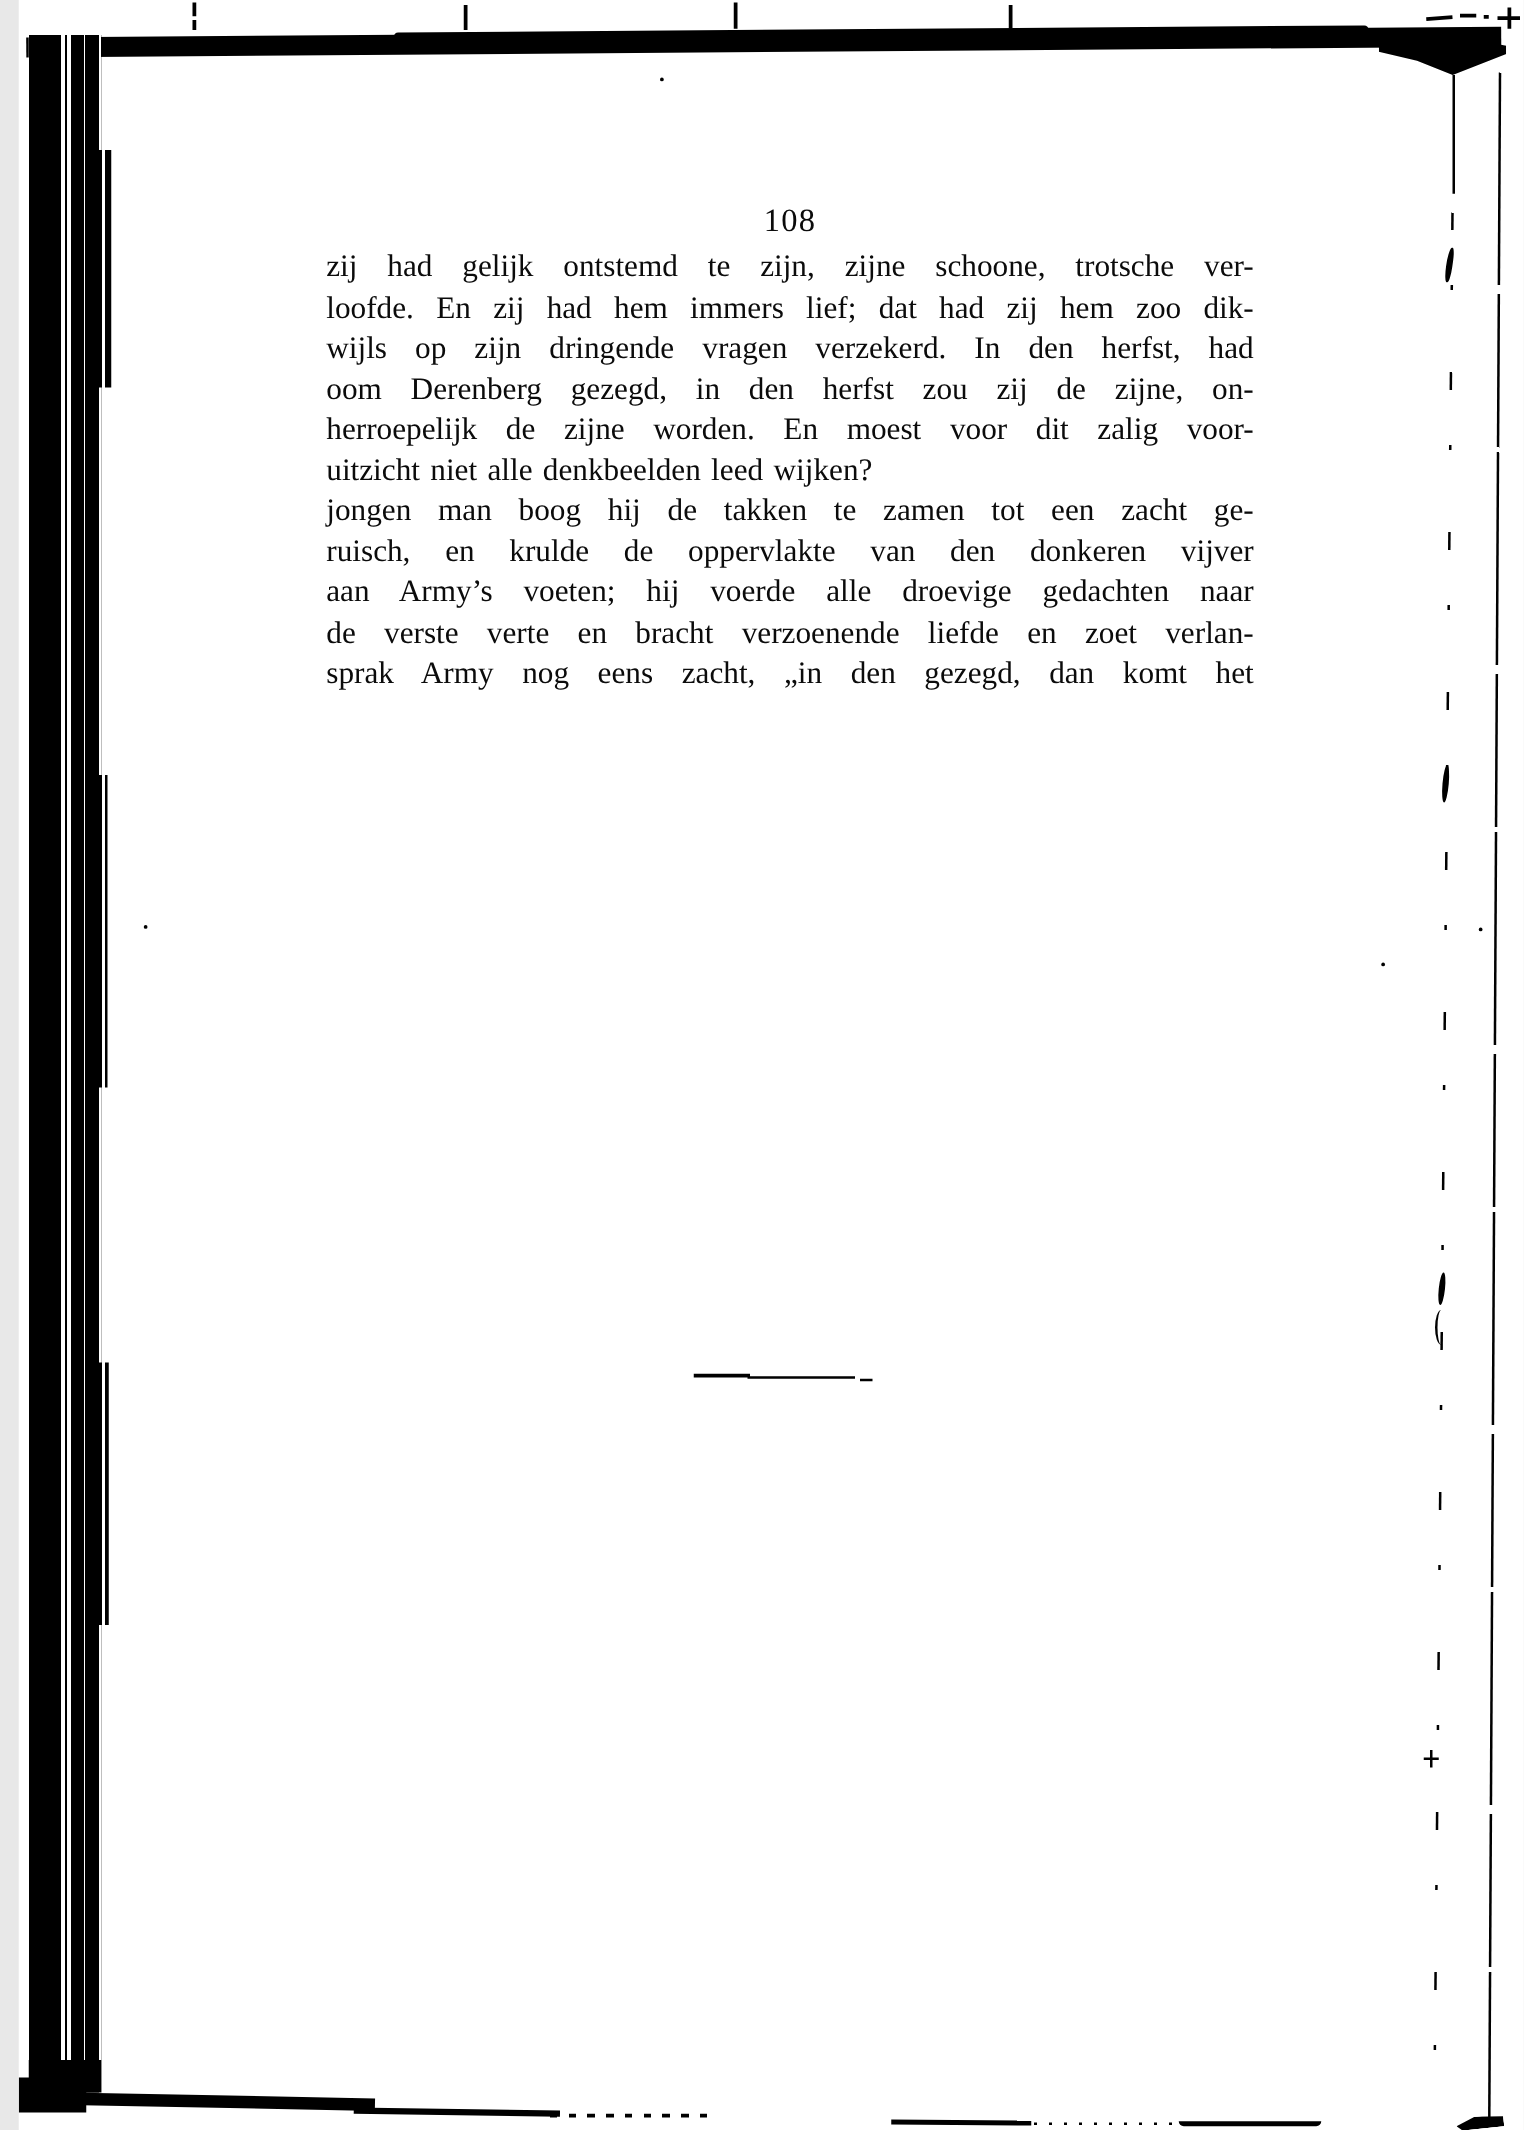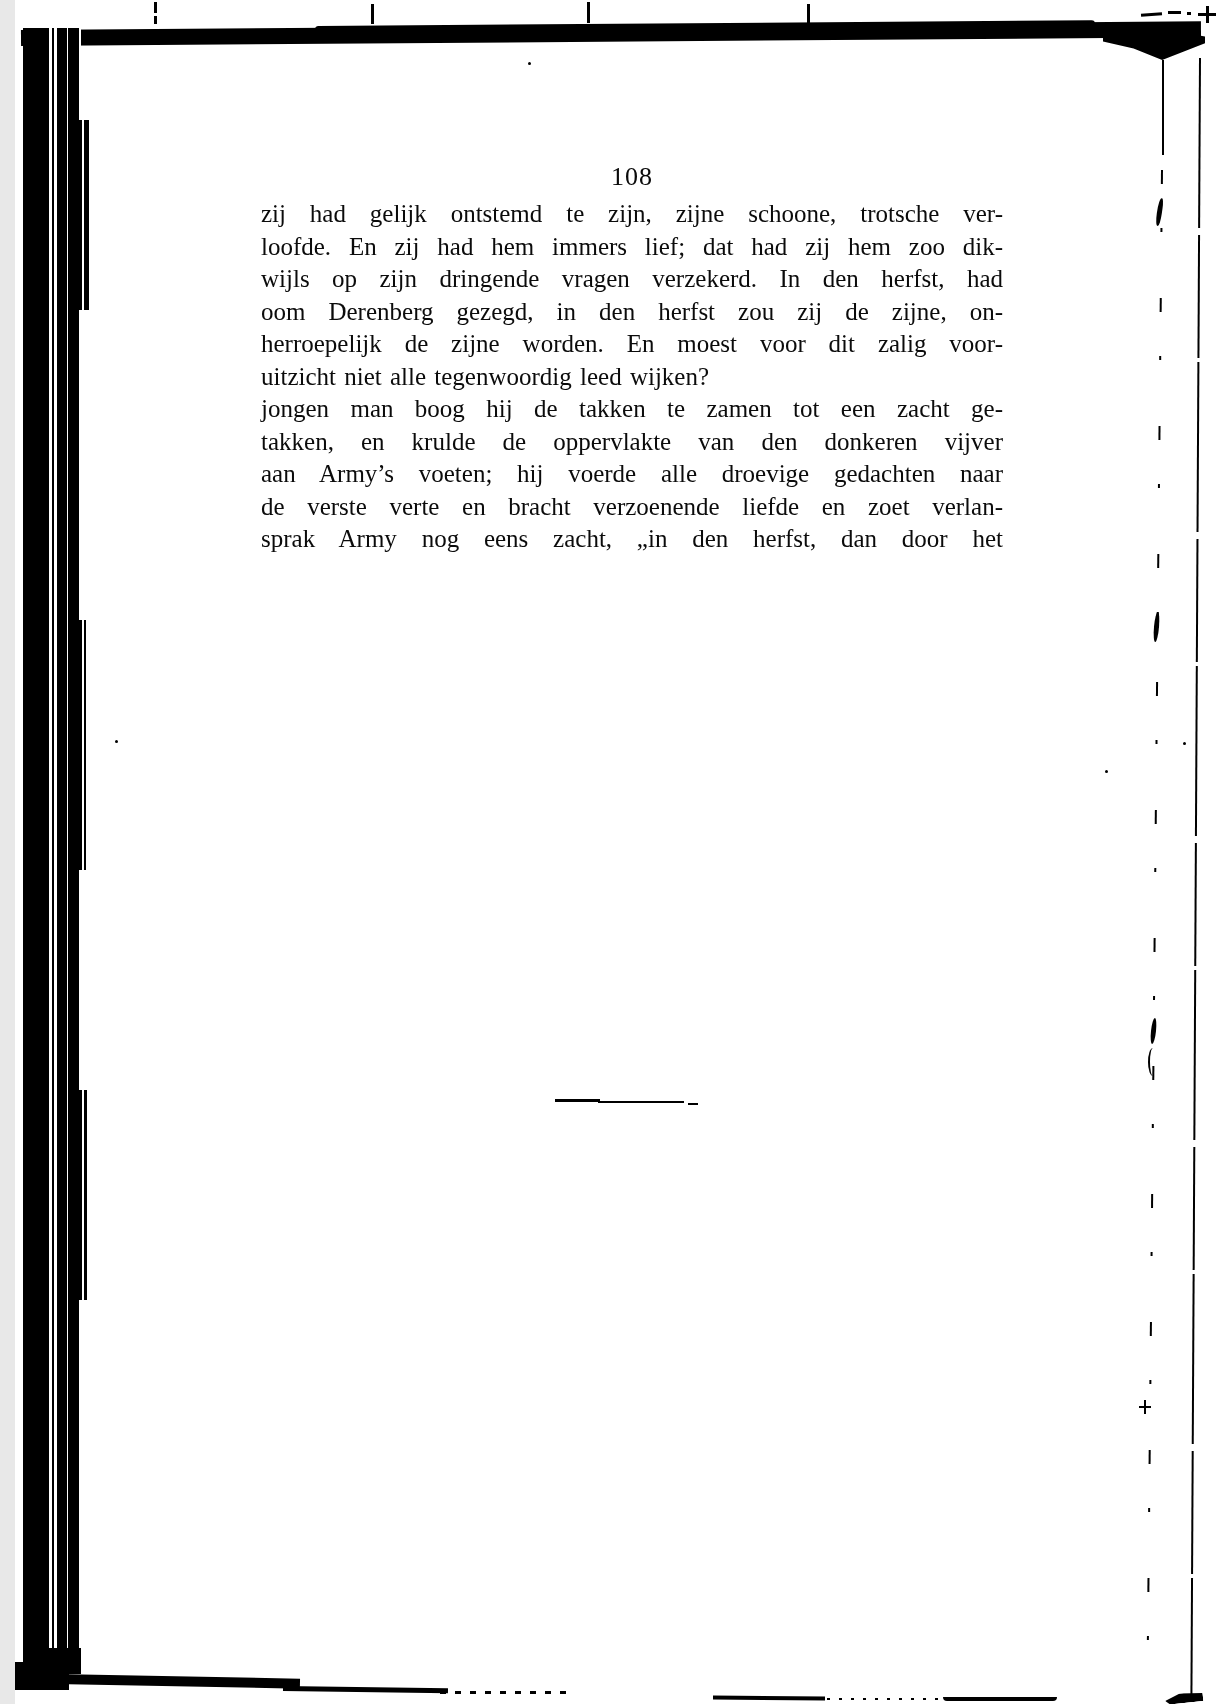--- a/index.html
+++ b/index.html
@@ -105,25 +105,25 @@
 
   <div id="text-block">
     <div id="page-number">108</div>
 
     <div>
       <div class="tline">zij had gelijk ontstemd te zijn, zijne schoone, trotsche ver-</div>
       <div class="tline">loofde. En zij had hem immers lief; dat had zij hem zoo dik-</div>
       <div class="tline">wijls op zijn dringende vragen verzekerd. In den herfst, had</div>
       <div class="tline">oom Derenberg gezegd, in den herfst zou zij de zijne, on-</div>
       <div class="tline">herroepelijk de zijne worden. En moest voor dit zalig voor-</div>
-      <div class="tline last">uitzicht niet alle tegenwoordig leed wijken?</div>
+      <div class="tline last">uitzicht niet alle denkbeelden leed wijken?</div>
     </div>
 
     <div>
       <div class="tline">jongen man boog hij de takken te zamen tot een zacht ge-</div>
-      <div class="tline">takken, en krulde de oppervlakte van den donkeren vijver</div>
+      <div class="tline">ruisch, en krulde de oppervlakte van den donkeren vijver</div>
       <div class="tline">aan Army’s voeten; hij voerde alle droevige gedachten naar</div>
       <div class="tline">de verste verte en bracht verzoenende liefde en zoet verlan-</div>
-      <div class="tline">sprak Army nog eens zacht, „in den herfst, dan door het</div>
+      <div class="tline">sprak Army nog eens zacht, „in den gezegd, dan komt het</div>
     </div>
   </div>
 
 </div>
 
 </body></html>

